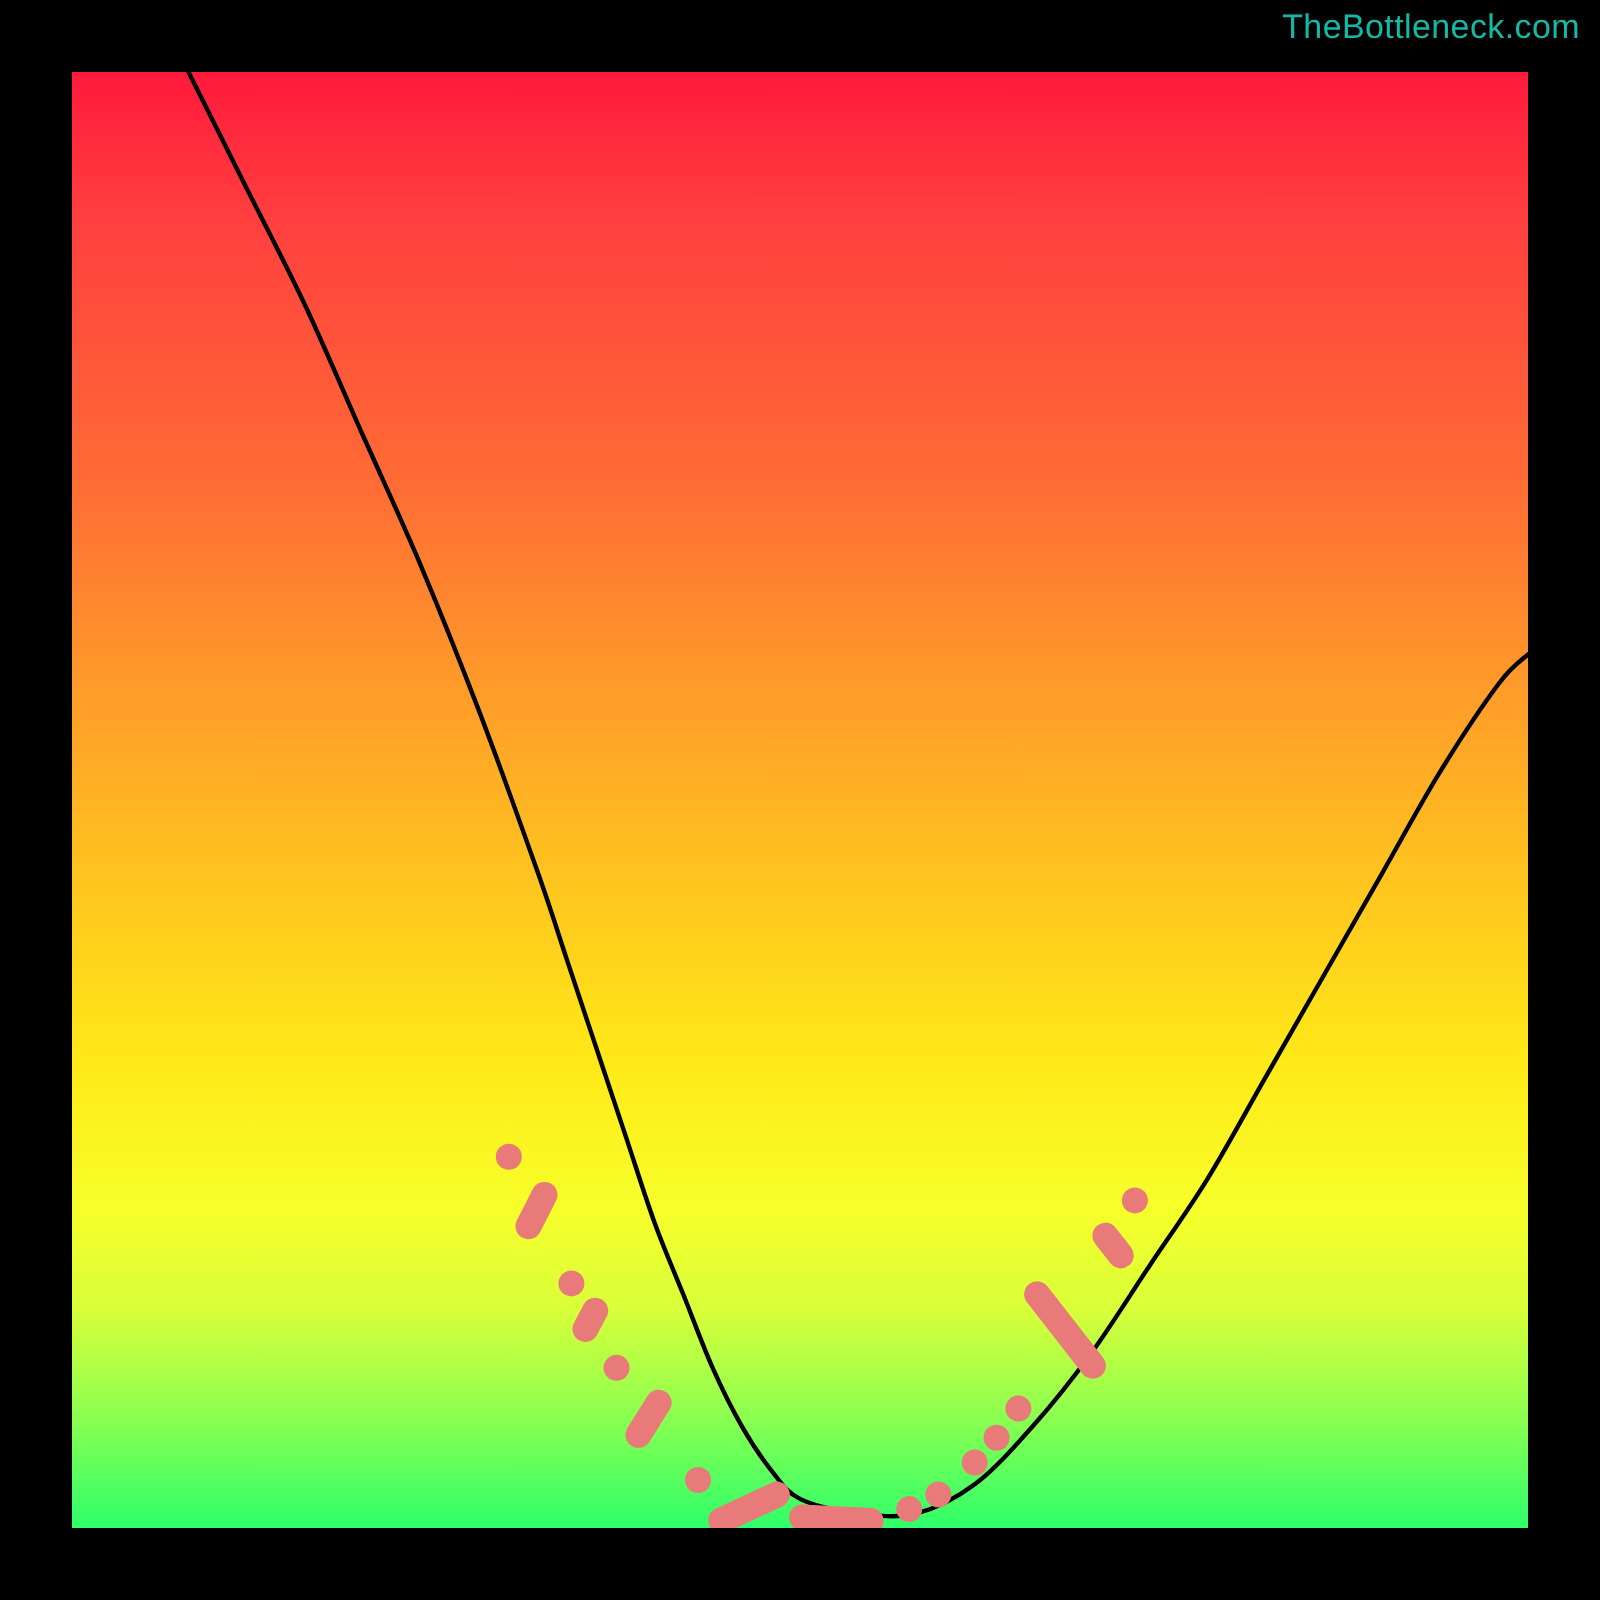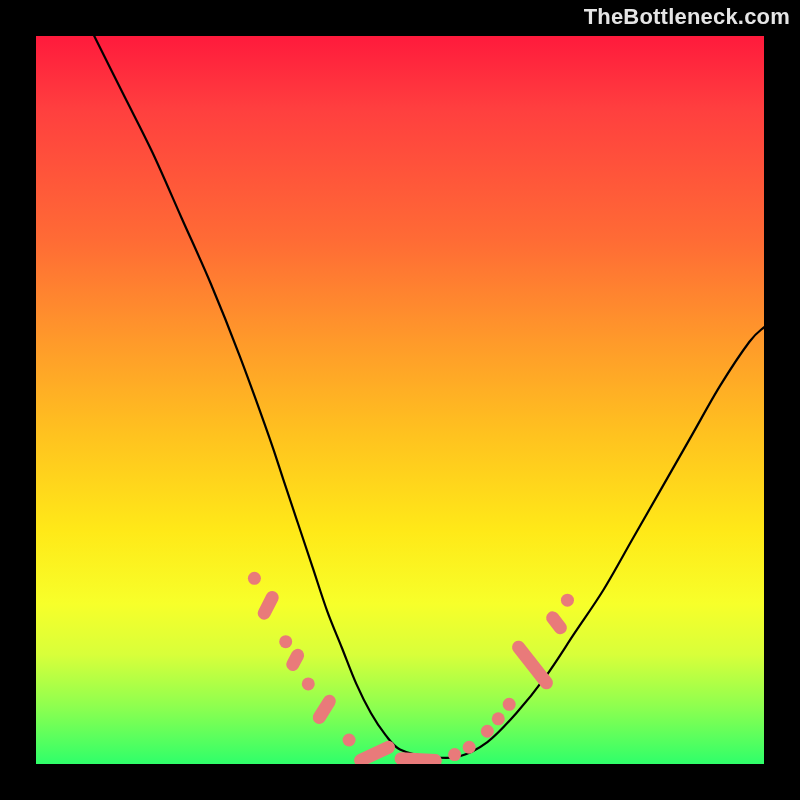--- a/index.html
+++ b/index.html
@@ -36,24 +36,24 @@
       #f7ff2a 78%,
       #d8ff3a 85%,
       #8fff4f 92%,
       #2fff6a 100%
     );
   }
   .watermark {
     position: absolute;
     top: 4px;
     right: 10px;
-    color: #e5e5e5;
-    font-size: 22px;
+    color: #14b8a6;
+    font-size: 17px;
     letter-spacing: 0.2px;
-    font-weight: 700;
+    font-weight: 400;
   }
   svg.curve {
     position: absolute;
     left: 0;
     top: 0;
     width: 728px;
     height: 728px;
   }
 </style>
 </head>

